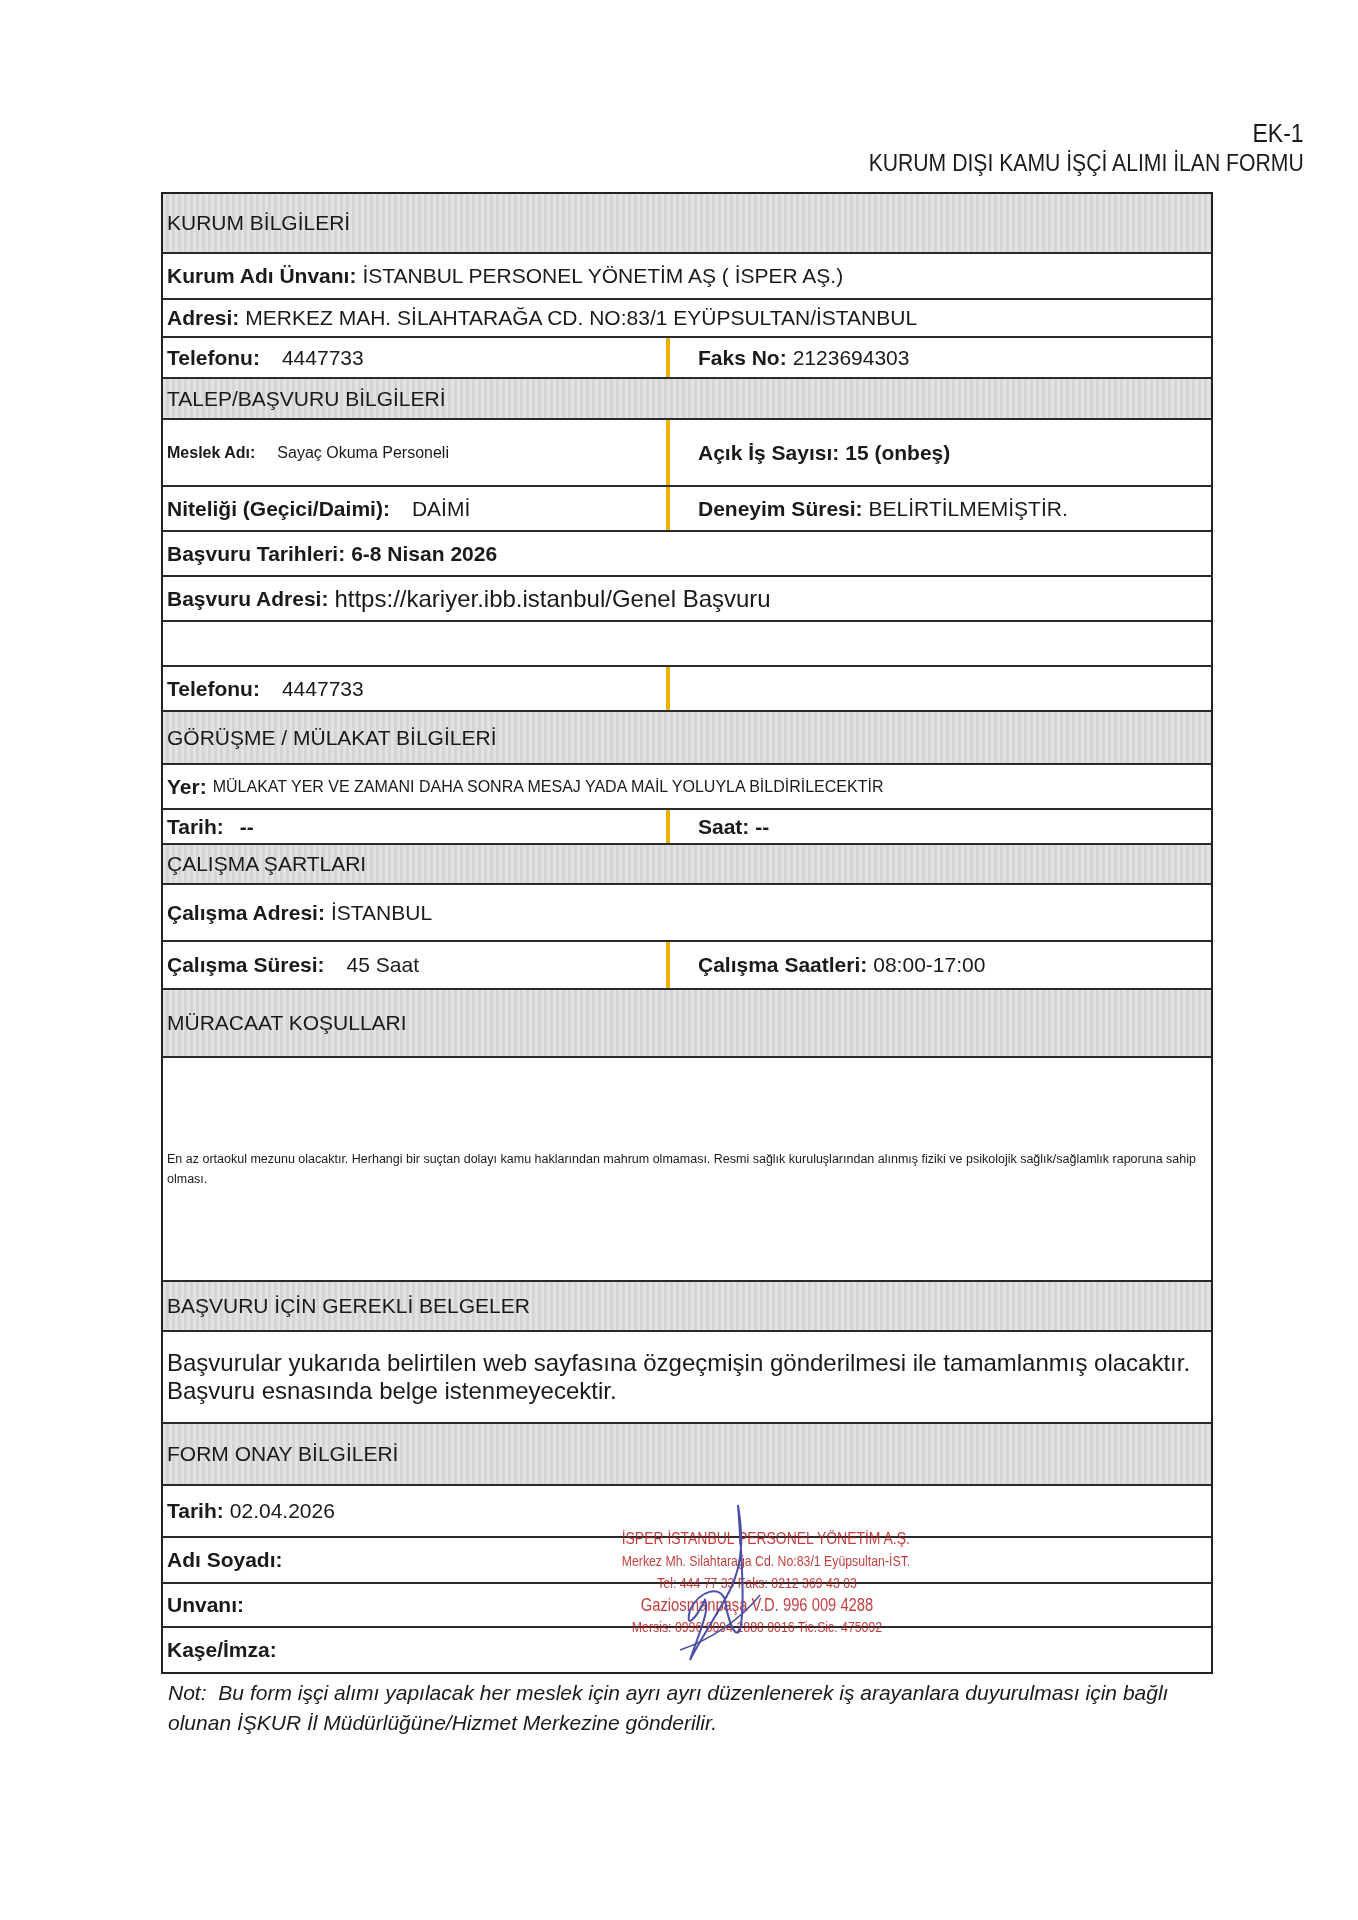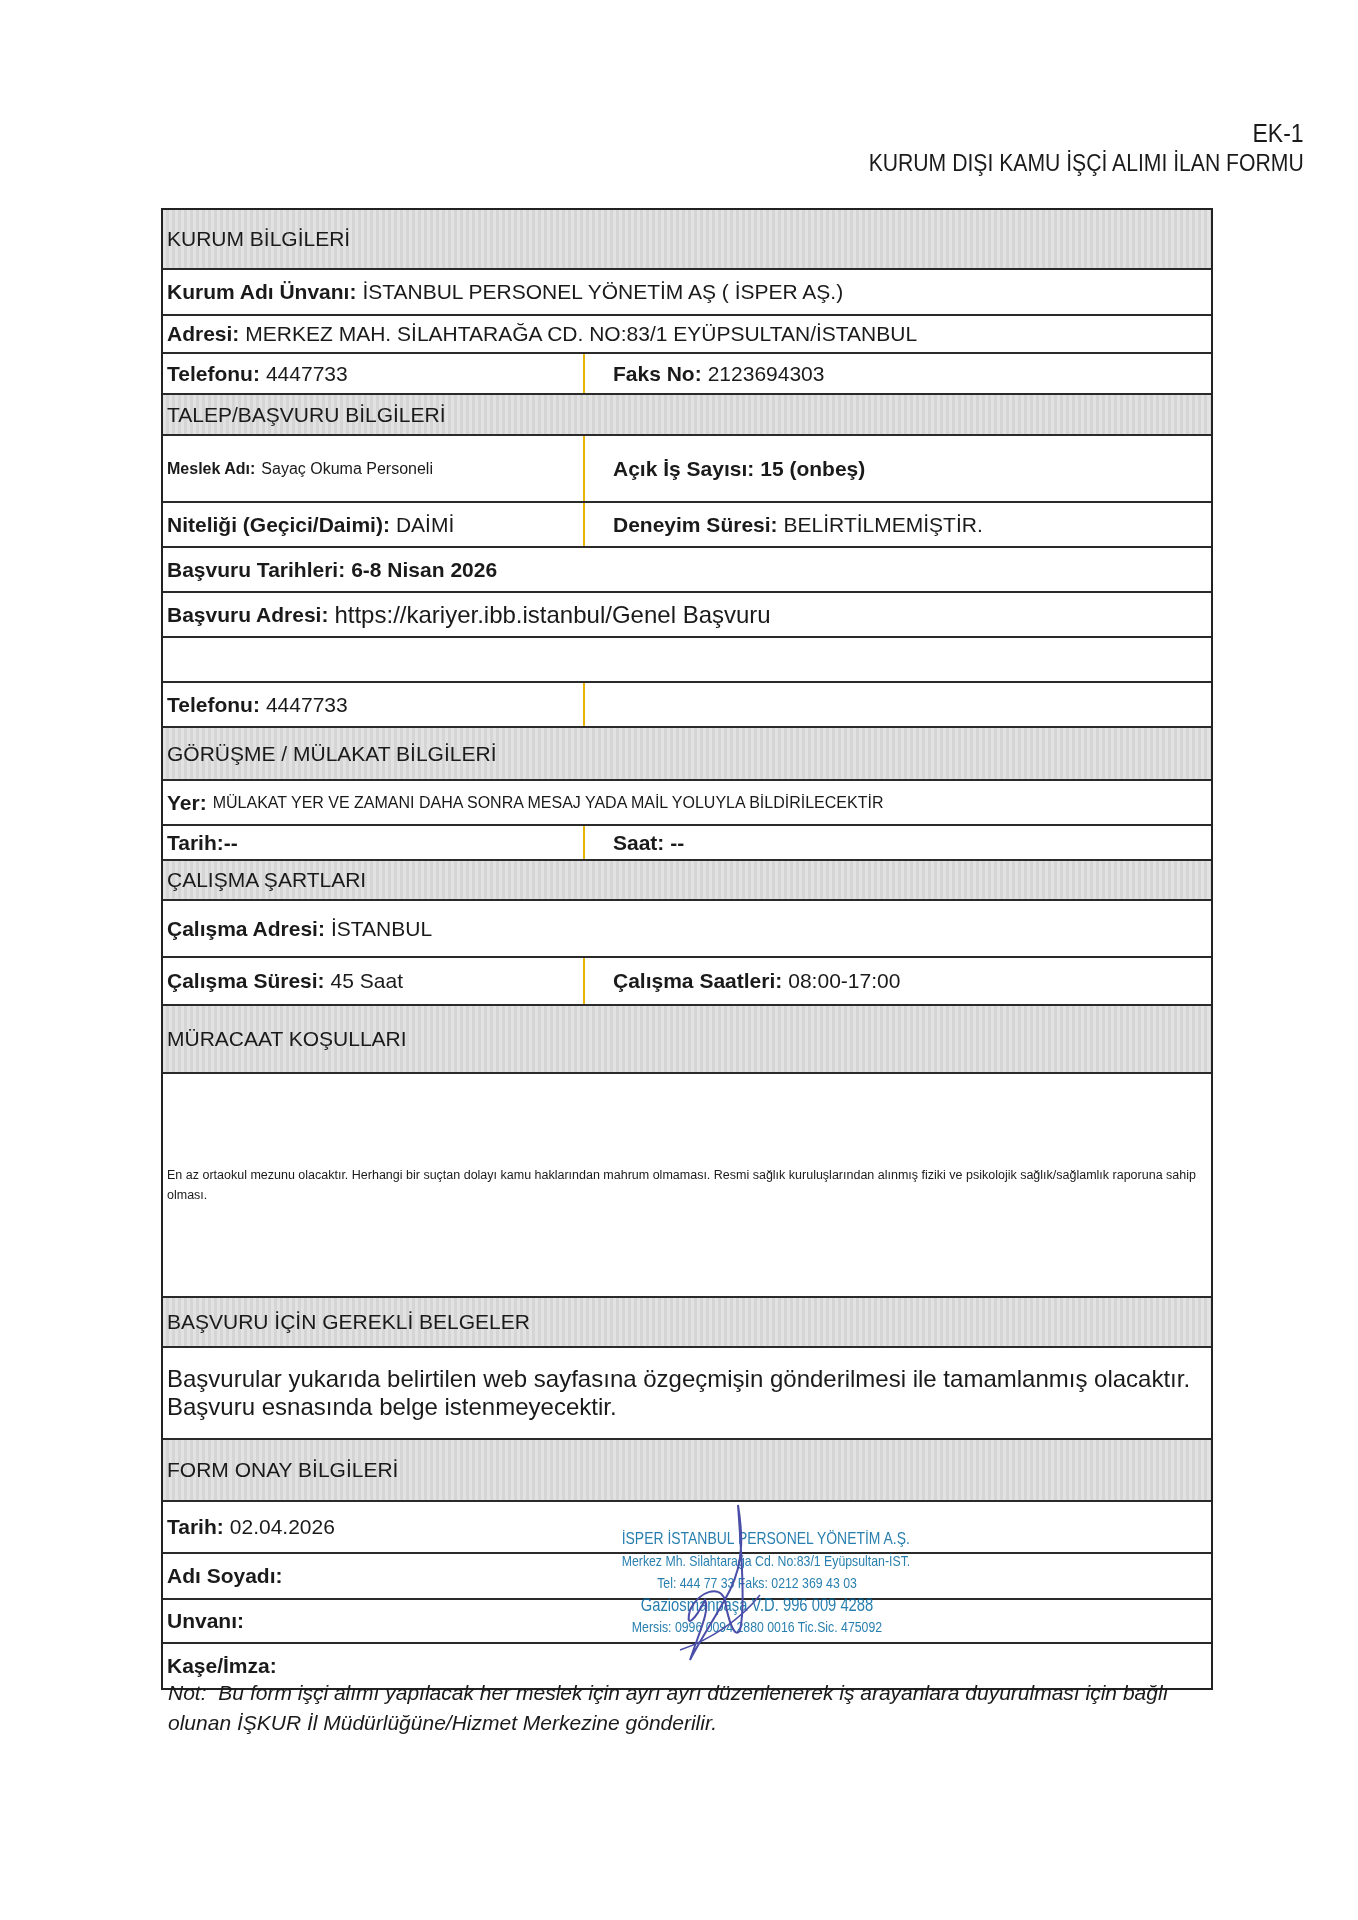--- a/index.html
+++ b/index.html
@@ -1,35 +1,35 @@
 <!DOCTYPE html>
 <html><head>
 <meta charset="utf-8">
 <style>
   html, body { margin: 0; padding: 0; background: #ffffff; }
   body { width: 1358px; height: 1920px; position: relative; font-family: "Liberation Sans", sans-serif; color: #1a1a1a; }
   .title-block { position: absolute; left: 0; top: 118px; width: 1358px; text-align: right; }
   .title-main { font-size: 25px; line-height: 30px; transform: scaleX(0.92); }
   .title-sub { font-size: 23px; line-height: 30px; transform: scaleX(0.92); }
-  .form-table { position: absolute; left: 161px; top: 208px; width: 1052px; border: 2px solid #222; box-sizing: border-box; }
+  .form-table { position: absolute; left: 161px; top: 192px; width: 1052px; border: 2px solid #222; box-sizing: border-box; }
   .row { display: flex; border-bottom: 2px solid #2a2a2a; box-sizing: border-box; }
   .row:last-child { border-bottom: none; text-align: center; }
   .cell { padding: 0 4px; display: flex; align-items: center; box-sizing: border-box; font-size: 21px; white-space: nowrap; overflow: hidden; }
-  .cell.left { width: 422px; border-right: 2px solid #eab308; }
+  .cell.left { width: 507px; border-right: 4px solid #eab308; gap: 16px; }
   .cell.right { flex: 1; padding-left: 28px; }
   .cell.full { flex: 1; }
   .section { background: #dcdcdc; background-image: repeating-linear-gradient(90deg, rgba(255,255,255,0.18) 0 3px, rgba(0,0,0,0.03) 3px 6px); }
   .section .cell { font-size: 21px; transform-origin: left center; }
   .lbl { font-weight: bold; margin-right: 6px; }
   .small { font-size: 16px; }
   .tiny { font-size: 12.5px; white-space: normal; line-height: 20px; }
   .multiline { white-space: normal; line-height: 28px; font-size: 24px; }
   .note { position: absolute; left: 168px; top: 1678px; width: 1060px; font-size: 21px; font-style: italic; line-height: 30px; }
   .note .lbl { font-weight: normal; }
-  .stamp { position: absolute; left: 592px; top: 1528px; width: 330px; color: #0369a1; text-align: center; font-family: "Liberation Sans", sans-serif; opacity: 0.85; pointer-events: none; }
+  .stamp { position: absolute; left: 592px; top: 1528px; width: 330px; color: #b91c1c; text-align: center; font-family: "Liberation Sans", sans-serif; opacity: 0.85; pointer-events: none; }
   .stamp div { line-height: 22px; font-size: 15px; transform: scaleX(0.82); white-space: nowrap; }
   .stamp .s1 { font-size: 17px; }
   .signature { position: absolute; left: 650px; top: 1500px; width: 140px; height: 170px; pointer-events: none; }
 </style>
 </head>
 <body>
 
 <div class="title-block">
   <div class="title-main">EK-1</div>
   <div class="title-sub">KURUM DIŞI KAMU İŞÇİ ALIMI İLAN FORMU</div>

